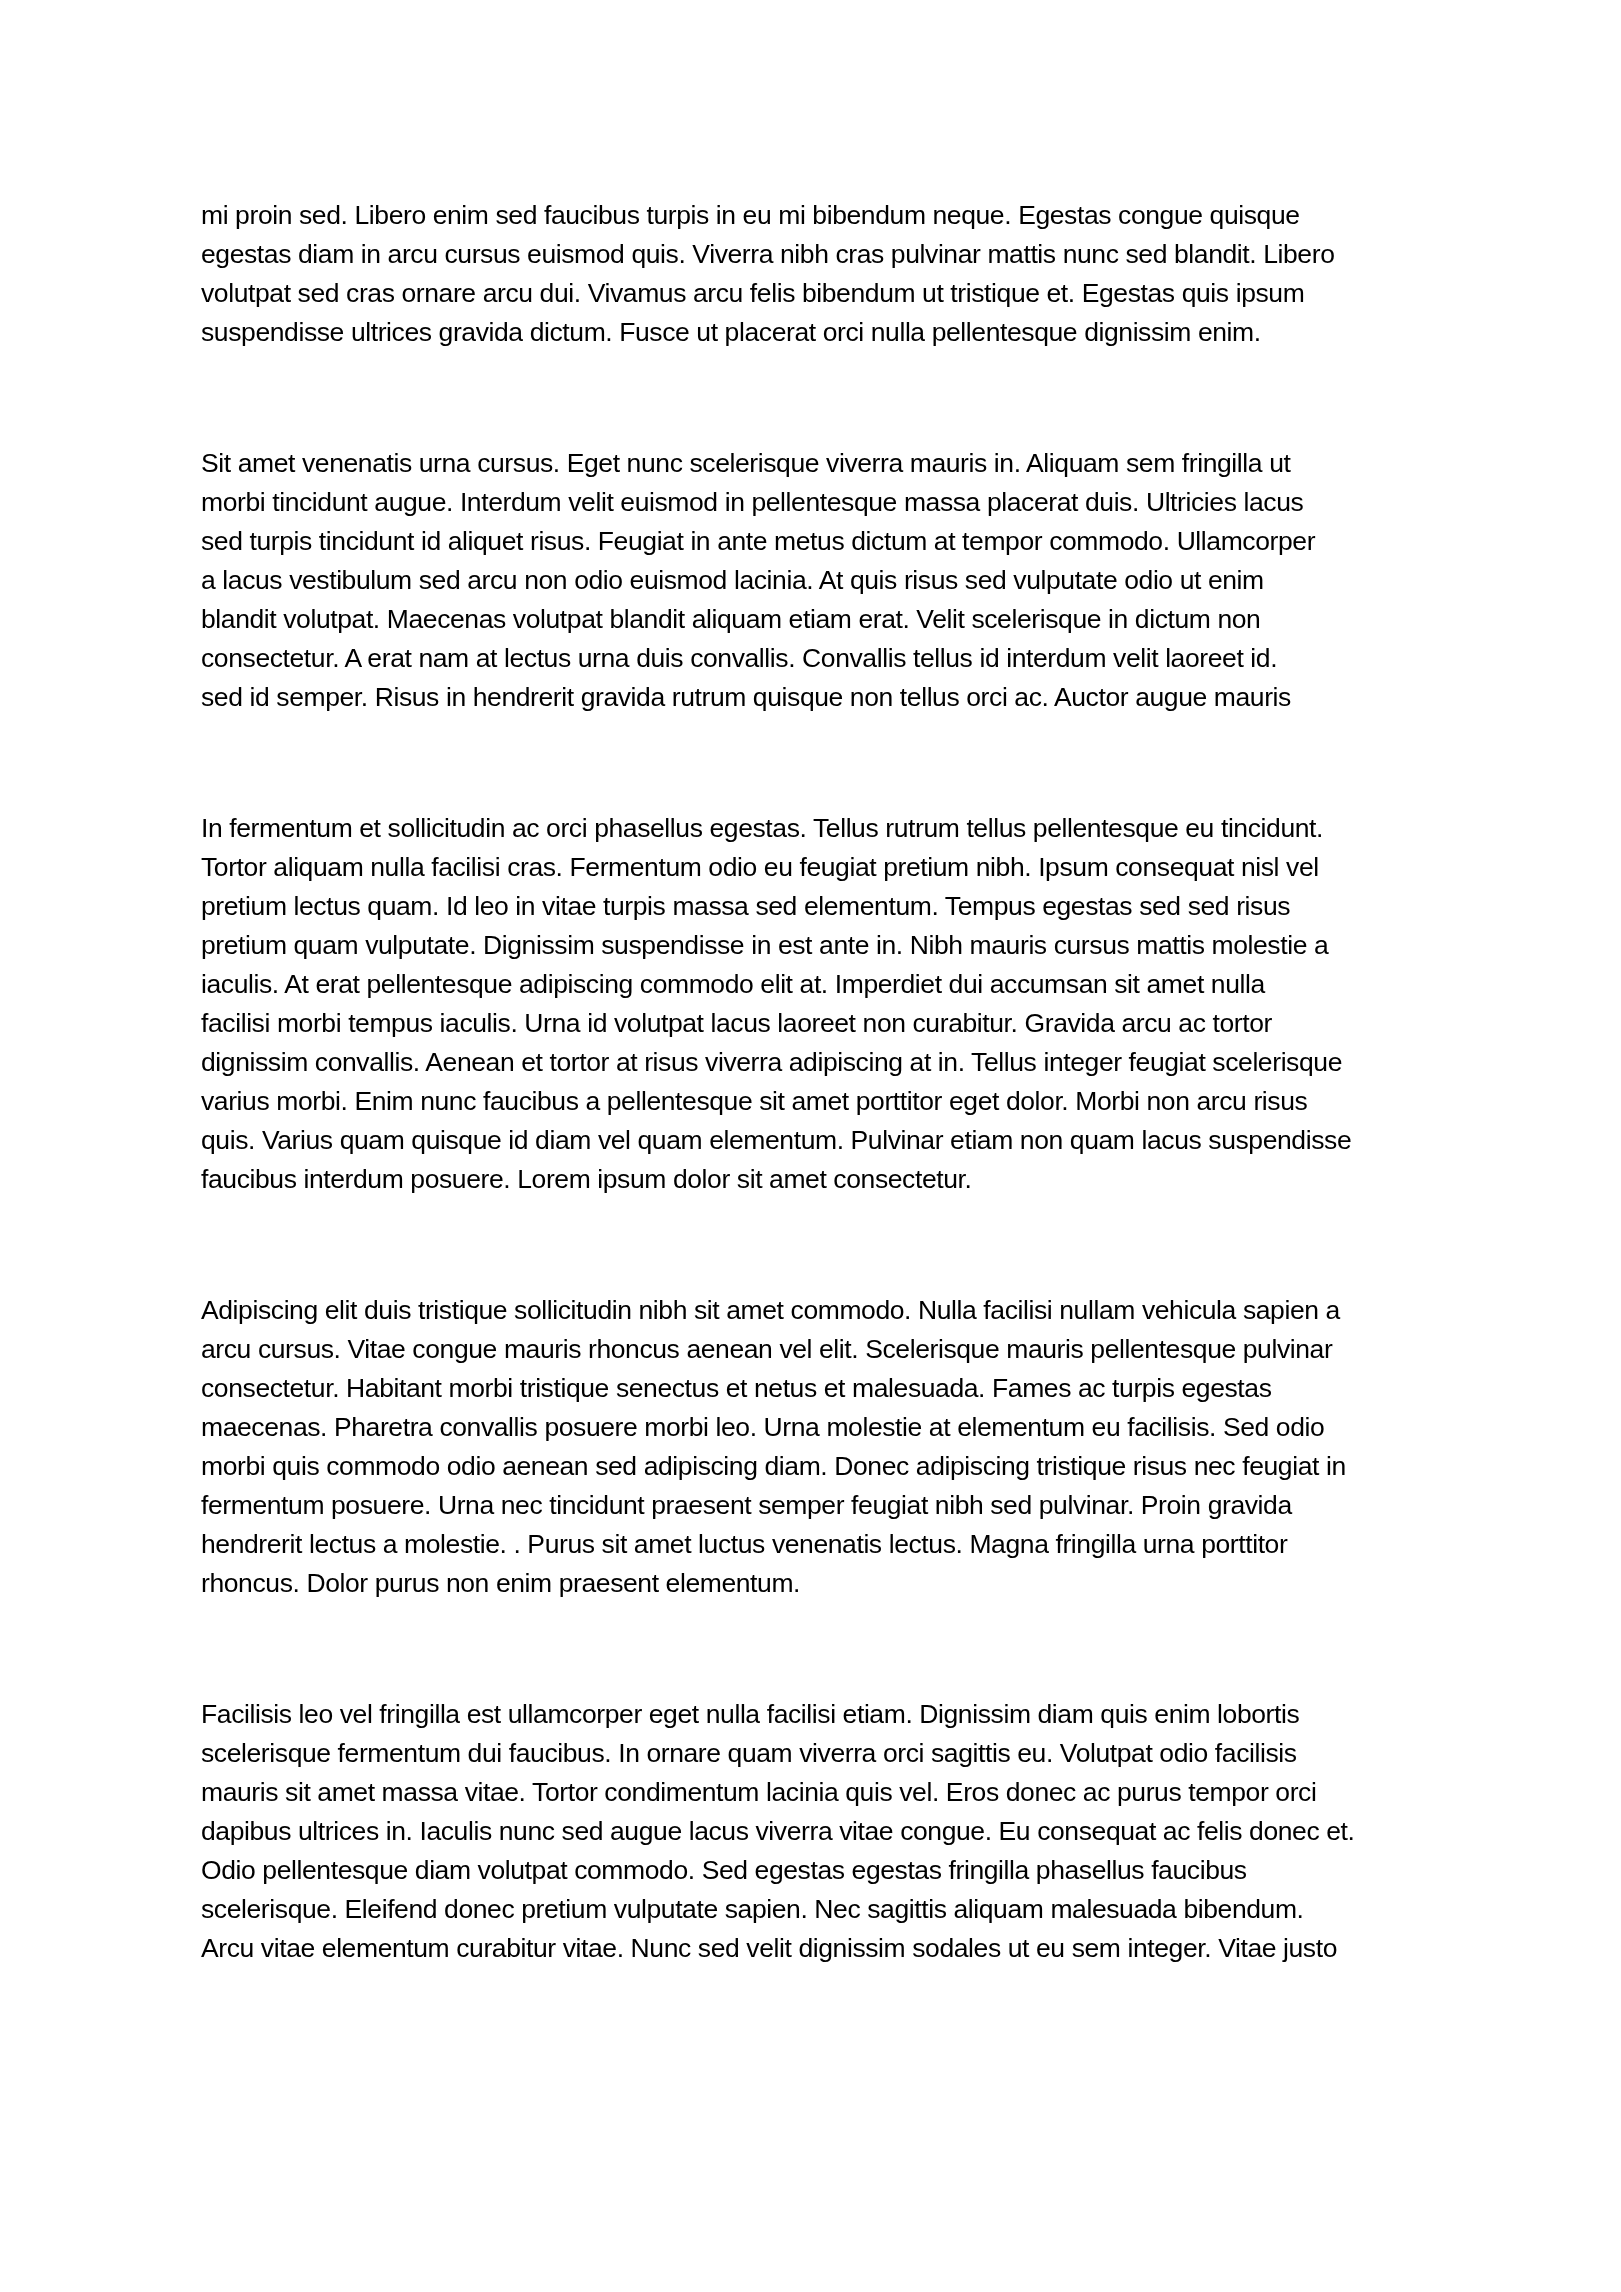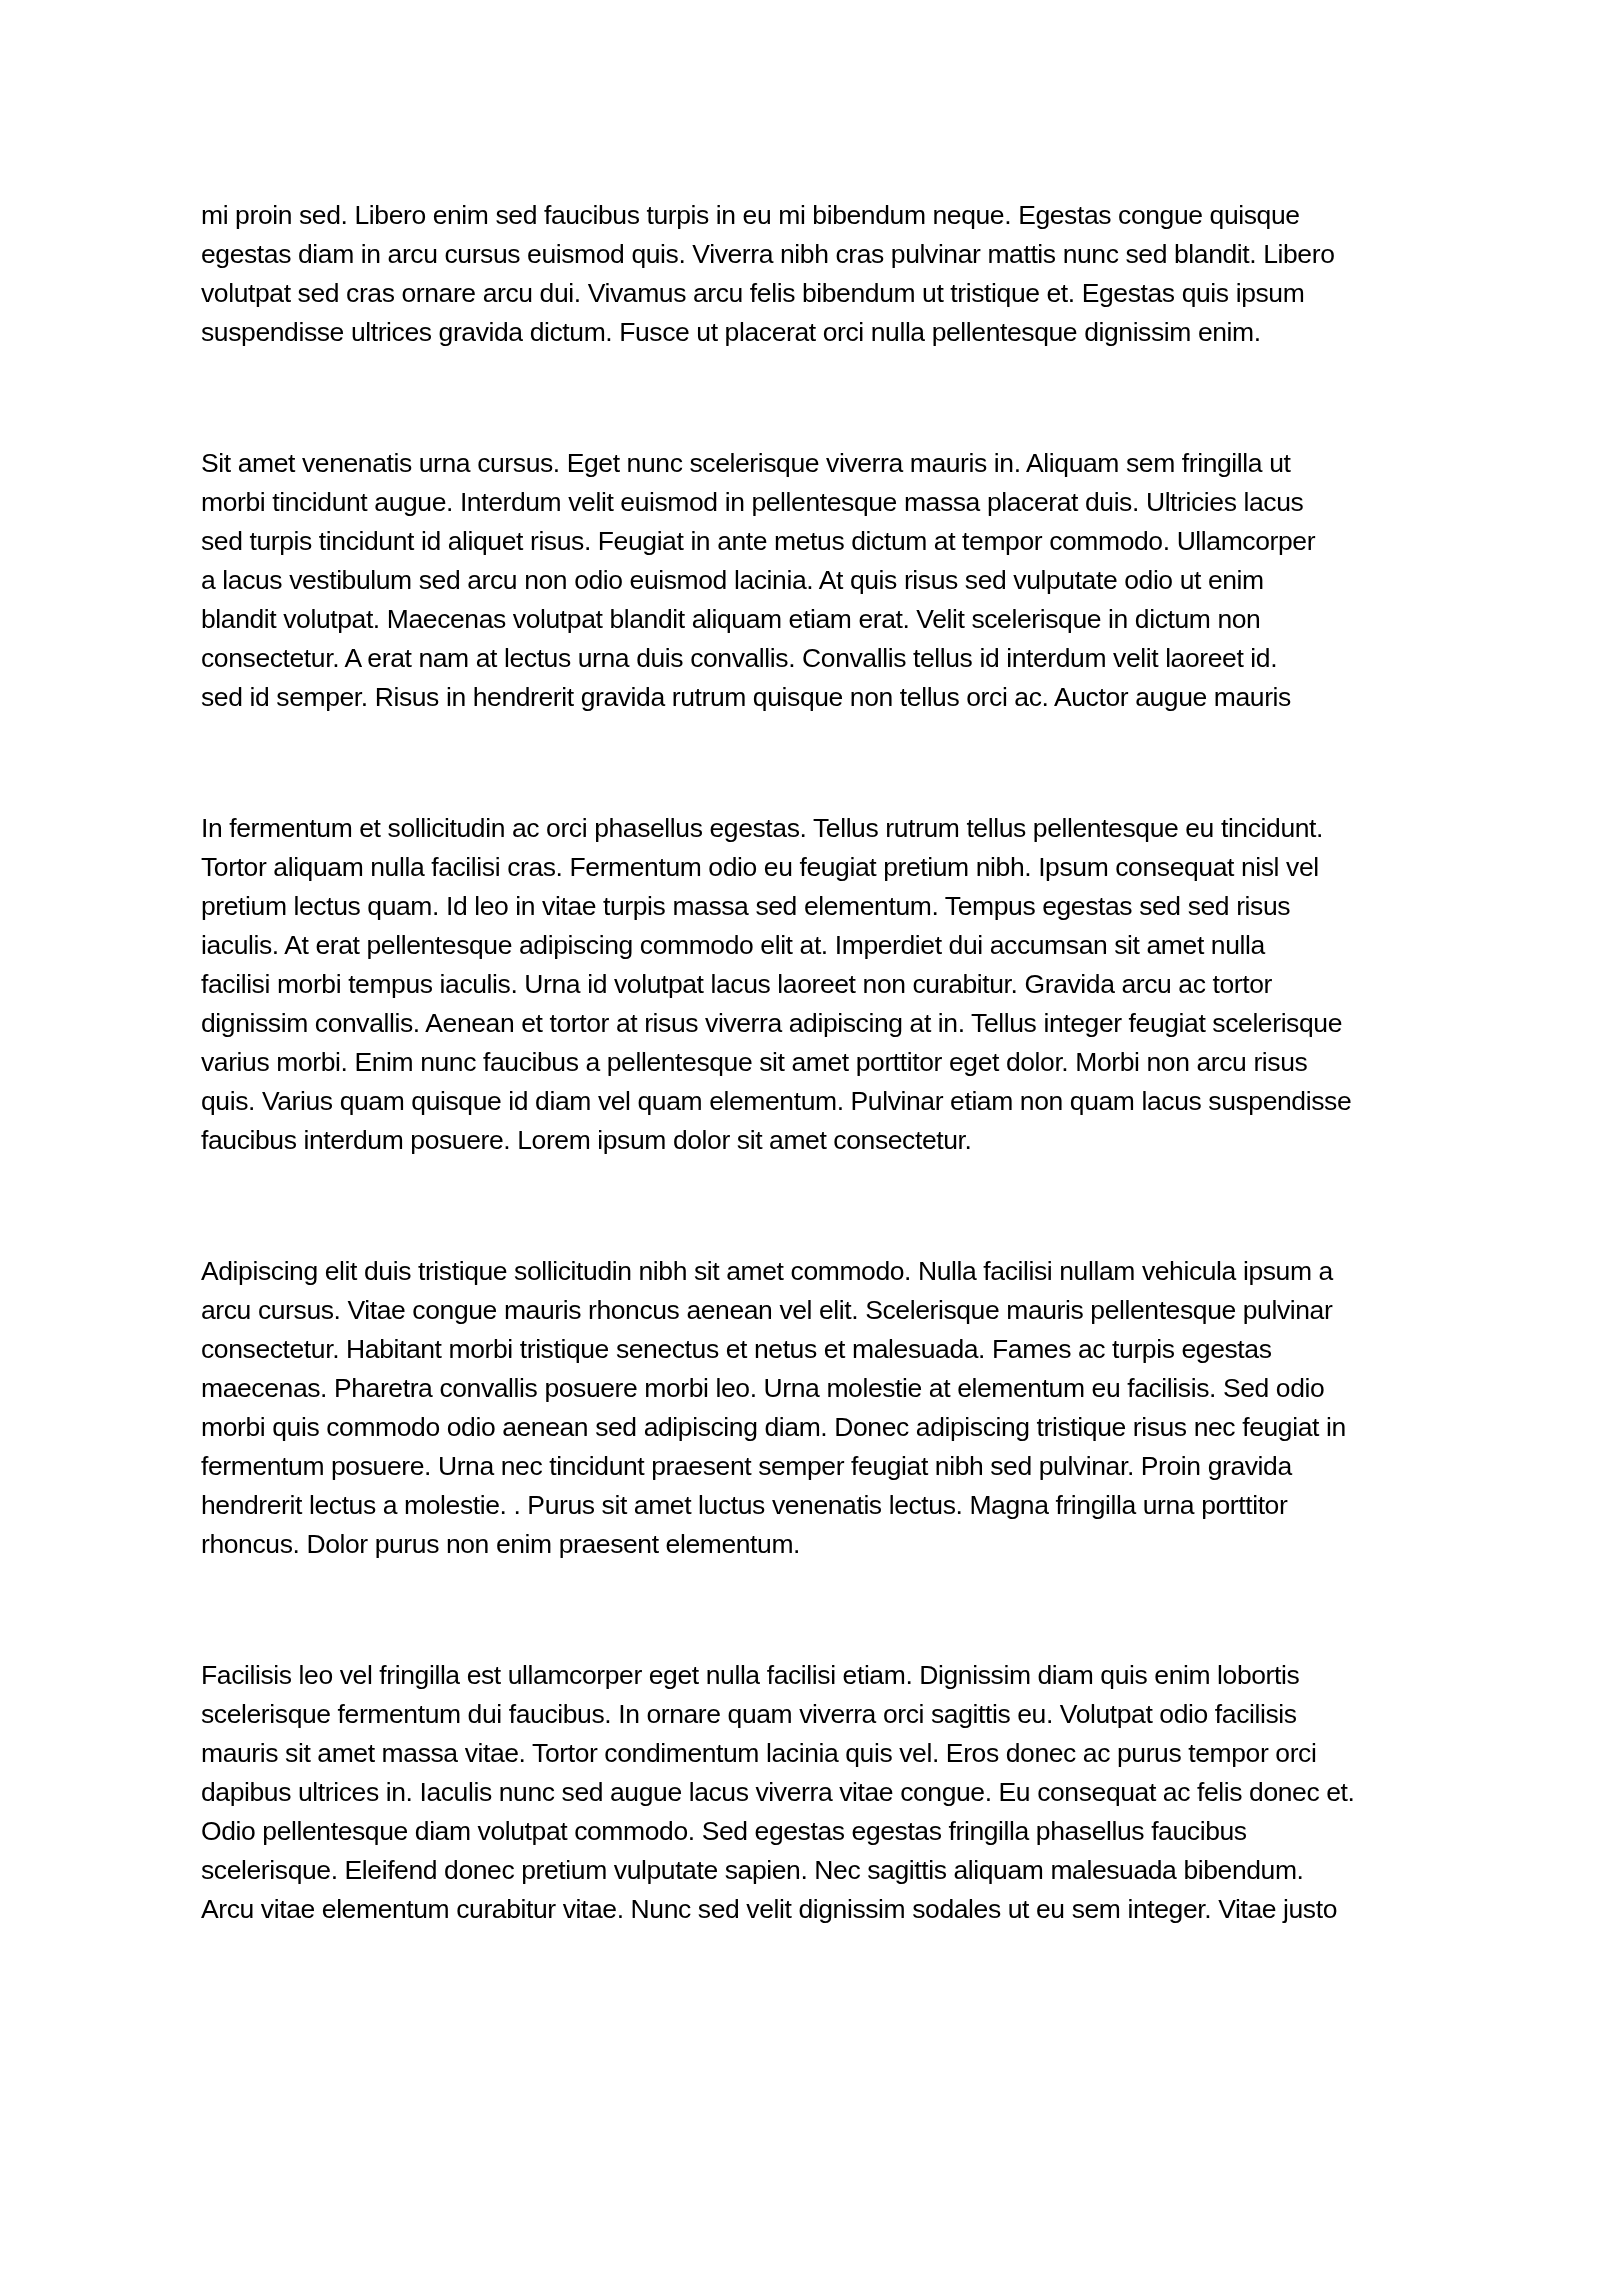--- a/index.html
+++ b/index.html
@@ -56,29 +56,30 @@
         <span class="line">sed turpis tincidunt id aliquet risus. Feugiat in ante metus dictum at tempor commodo. Ullamcorper</span>
         <span class="line">a lacus vestibulum sed arcu non odio euismod lacinia. At quis risus sed vulputate odio ut enim</span>
         <span class="line">blandit volutpat. Maecenas volutpat blandit aliquam etiam erat. Velit scelerisque in dictum non</span>
         <span class="line">consectetur. A erat nam at lectus urna duis convallis. Convallis tellus id interdum velit laoreet id.</span>
         <span class="line">sed id semper. Risus in hendrerit gravida rutrum quisque non tellus orci ac. Auctor augue mauris</span>
       </p>
       <p class="para">
         <span class="line">In fermentum et sollicitudin ac orci phasellus egestas. Tellus rutrum tellus pellentesque eu tincidunt.</span>
         <span class="line">Tortor aliquam nulla facilisi cras. Fermentum odio eu feugiat pretium nibh. Ipsum consequat nisl vel</span>
         <span class="line">pretium lectus quam. Id leo in vitae turpis massa sed elementum. Tempus egestas sed sed risus</span>
+        <span class="line">pretium quam vulputate. Dignissim suspendisse in est ante in. Nibh mauris cursus mattis molestie a</span>
         <span class="line">iaculis. At erat pellentesque adipiscing commodo elit at. Imperdiet dui accumsan sit amet nulla</span>
         <span class="line">facilisi morbi tempus iaculis. Urna id volutpat lacus laoreet non curabitur. Gravida arcu ac tortor</span>
         <span class="line">dignissim convallis. Aenean et tortor at risus viverra adipiscing at in. Tellus integer feugiat scelerisque</span>
         <span class="line">varius morbi. Enim nunc faucibus a pellentesque sit amet porttitor eget dolor. Morbi non arcu risus</span>
         <span class="line">quis. Varius quam quisque id diam vel quam elementum. Pulvinar etiam non quam lacus suspendisse</span>
         <span class="line">faucibus interdum posuere. Lorem ipsum dolor sit amet consectetur.</span>
       </p>
       <p class="para">
-        <span class="line">Adipiscing elit duis tristique sollicitudin nibh sit amet commodo. Nulla facilisi nullam vehicula ipsum a</span>
+        <span class="line">Adipiscing elit duis tristique sollicitudin nibh sit amet commodo. Nulla facilisi nullam vehicula sapien a</span>
         <span class="line">arcu cursus. Vitae congue mauris rhoncus aenean vel elit. Scelerisque mauris pellentesque pulvinar</span>
         <span class="line">consectetur. Habitant morbi tristique senectus et netus et malesuada. Fames ac turpis egestas</span>
         <span class="line">maecenas. Pharetra convallis posuere morbi leo. Urna molestie at elementum eu facilisis. Sed odio</span>
         <span class="line">morbi quis commodo odio aenean sed adipiscing diam. Donec adipiscing tristique risus nec feugiat in</span>
         <span class="line">fermentum posuere. Urna nec tincidunt praesent semper feugiat nibh sed pulvinar. Proin gravida</span>
         <span class="line">hendrerit lectus a molestie. . Purus sit amet luctus venenatis lectus. Magna fringilla urna porttitor</span>
         <span class="line">rhoncus. Dolor purus non enim praesent elementum.</span>
       </p>
       <p class="para">
         <span class="line">Facilisis leo vel fringilla est ullamcorper eget nulla facilisi etiam. Dignissim diam quis enim lobortis</span>

